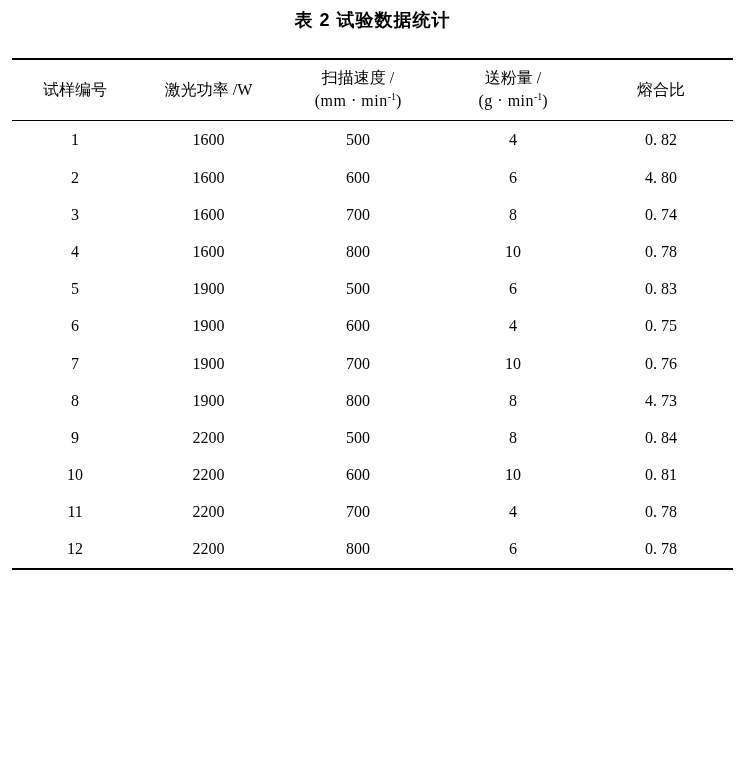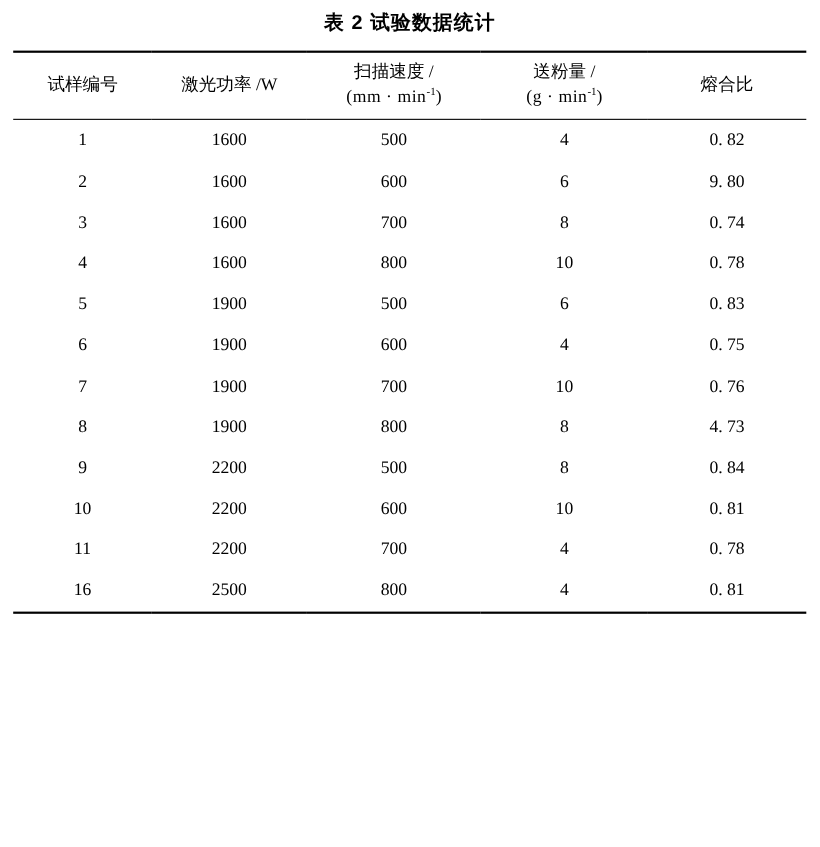--- a/index.html
+++ b/index.html
@@ -24,21 +24,21 @@
     text-align: center;
     font-family: "Liberation Sans", sans-serif;
     font-size: 18px;
     font-weight: bold;
     letter-spacing: 1px;
     padding-top: 8px;
     padding-bottom: 14px;
   }
   table.data-table {
     width: 721px;
-    margin: 0 auto;
+    margin: 12px auto;
     border-collapse: collapse;
     table-layout: fixed;
   }
   table.data-table thead th {
     font-weight: normal;
     font-size: 16px;
     text-align: center;
     vertical-align: middle;
     padding: 6px 2px 8px 2px;
     line-height: 1.45;
@@ -120,21 +120,21 @@
         <td class="num">1600</td>
         <td class="num">500</td>
         <td class="num">4</td>
         <td class="num">0. 82</td>
       </tr>
       <tr>
         <td class="num">2</td>
         <td class="num">1600</td>
         <td class="num">600</td>
         <td class="num">6</td>
-        <td class="num">9. 80</td>
+        <td class="num">4. 80</td>
       </tr>
       <tr>
         <td class="num">3</td>
         <td class="num">1600</td>
         <td class="num">700</td>
         <td class="num">8</td>
         <td class="num">0. 74</td>
       </tr>
       <tr>
         <td class="num">4</td>
@@ -186,22 +186,22 @@
         <td class="num">0. 81</td>
       </tr>
       <tr>
         <td class="num">11</td>
         <td class="num">2200</td>
         <td class="num">700</td>
         <td class="num">4</td>
         <td class="num">0. 78</td>
       </tr>
       <tr>
-        <td class="num">16</td>
-        <td class="num">2500</td>
+        <td class="num">12</td>
+        <td class="num">2200</td>
         <td class="num">800</td>
-        <td class="num">4</td>
-        <td class="num">0. 81</td>
+        <td class="num">6</td>
+        <td class="num">0. 78</td>
       </tr>
     </tbody>
   </table>
 
 </div>
 
 </body></html>

